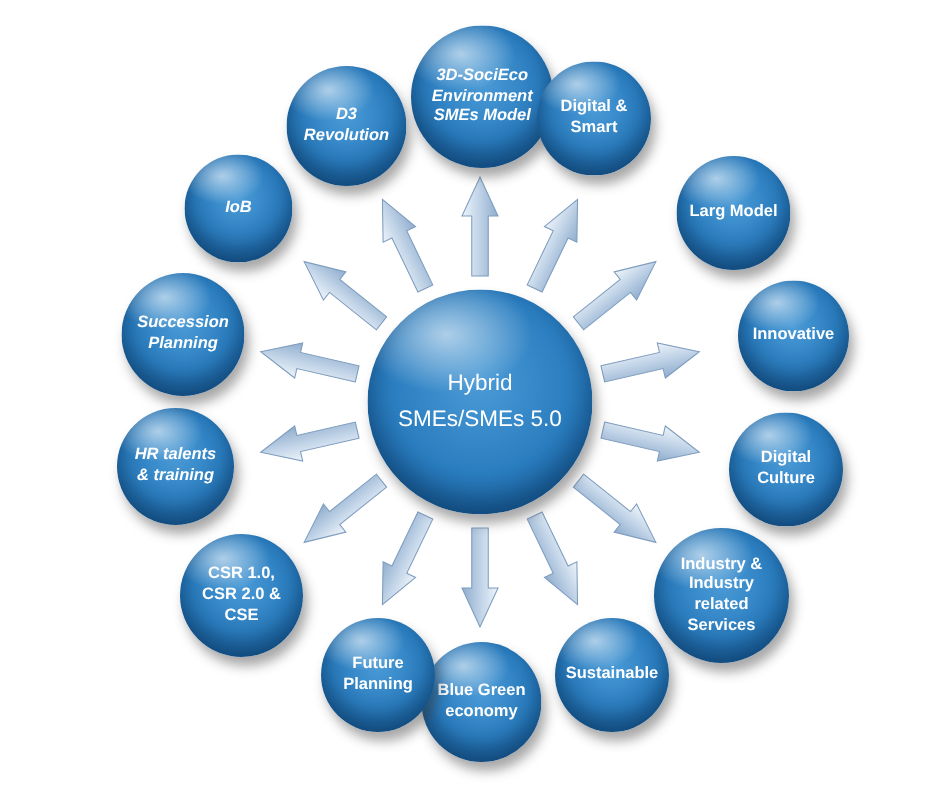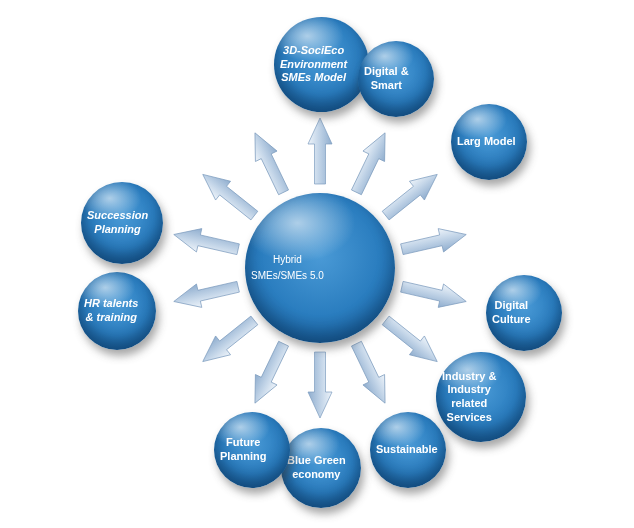--- a/index.html
+++ b/index.html
@@ -19,41 +19,41 @@
     position: absolute;
     left: 0; top: 0;
     width: 634px; height: 528px;
     pointer-events: none;
   }
   .bubble {
     position: absolute;
     border-radius: 50%;
     display: flex;
     align-items: center;
-    justify-content: flex-start;
+    justify-content: center;
     text-align: center;
     background:
       radial-gradient(ellipse 62% 42% at 35% 20%, rgba(255,255,255,0.60), rgba(255,255,255,0) 62%),
       radial-gradient(circle at 50% 42%, #4a9ad6 0%, #2a7dbf 52%, #175d99 82%, #114e84 100%);
     box-shadow: 3px 6px 8px rgba(60,60,60,0.45), inset 0 -10px 16px rgba(0,25,55,0.35);
   }
   .bubble .lbl {
     color: #ffffff;
     font-weight: bold;
     font-size: 11px;
     line-height: 1.25;
     white-space: pre-line;
     padding: 2px 6px;
   }
   .bubble.italic .lbl {
     font-style: italic;
   }
   .bubble.center .lbl {
     font-weight: normal;
-    font-size: 10px;
+    font-size: 15px;
     line-height: 1.6;
   }
 </style>
 </head>
 <body>
 
 <div class="canvas">
 
   <svg class="arrow-layer" viewBox="0 0 634 528">
     <defs>
@@ -93,20 +93,23 @@
 
   <div class="bubble" style="left:358px; top:41px; width:76px; height:76px;">
     <span class="lbl">Digital  &amp;
 Smart</span>
   </div>
 
   <div class="bubble" style="left:451px; top:104px; width:76px; height:76px;">
     <span class="lbl">Larg Model</span>
   </div>
 
+  <div class="bubble" style="left:492px; top:187px; width:74px; height:74px;">
+    <span class="lbl">Innovative</span>
+  </div>
 
   <div class="bubble" style="left:436px; top:352px; width:90px; height:90px;">
     <span class="lbl">Industry &amp;
 Industry
 related
 Services</span>
   </div>
 
   <div class="bubble" style="left:486px; top:275px; width:76px; height:76px;">
     <span class="lbl">Digital
@@ -120,26 +123,38 @@
 
   <div class="bubble" style="left:370px; top:412px; width:76px; height:76px;">
     <span class="lbl">Sustainable</span>
   </div>
 
   <div class="bubble" style="left:214px; top:412px; width:76px; height:76px;">
     <span class="lbl">Future
 Planning</span>
   </div>
 
+  <div class="bubble" style="left:120px; top:356px; width:82px; height:82px;">
+    <span class="lbl">CSR 1.0,
+CSR 2.0 &amp;
+CSE</span>
+  </div>
 
   <div class="bubble" style="left:78px; top:272px; width:78px; height:78px;font-style:italic;">
     <span class="lbl">HR talents
 &amp; training</span>
   </div>
 
   <div class="bubble" style="left:81px; top:182px; width:82px; height:82px;font-style:italic;">
     <span class="lbl">Succession
 Planning</span>
   </div>
 
+  <div class="bubble italic" style="left:123px; top:103px; width:72px; height:72px;">
+    <span class="lbl">IoB</span>
+  </div>
 
+  <div class="bubble italic" style="left:191px; top:44px; width:80px; height:80px;">
+    <span class="lbl">D3
+Revolution</span>
+  </div>
 
 </div>
 
 </body></html>

